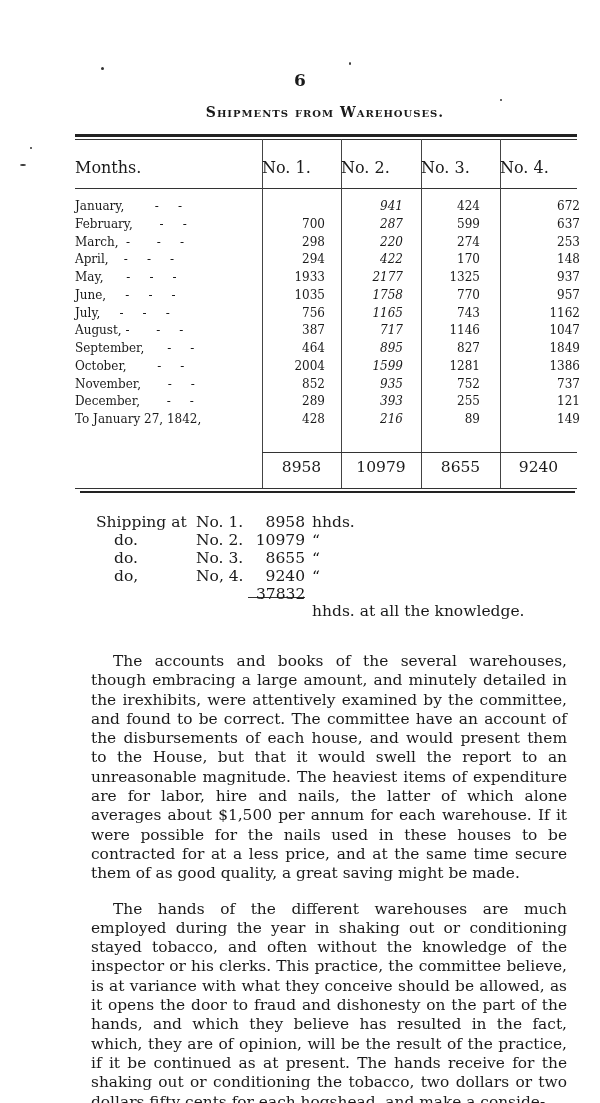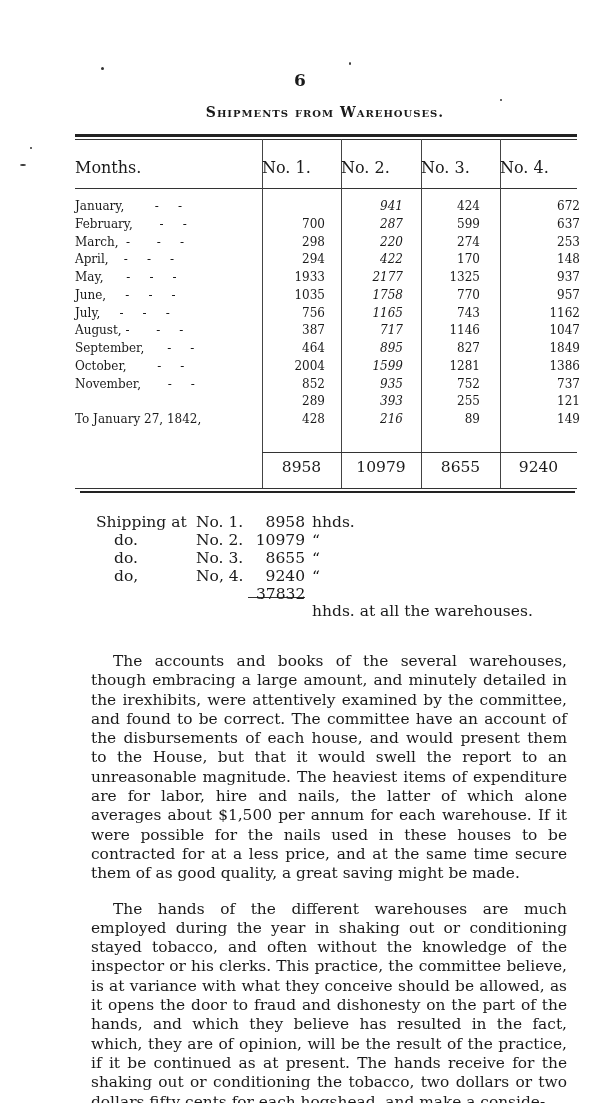--- a/index.html
+++ b/index.html
@@ -134,20 +134,21 @@
         <span class="num c4">1386</span>
       </div>
       <div class="row" style="top: 374.5px;">
         <span class="month">November,       -     -</span>
         <span class="num c1">852</span>
         <span class="num c2">935</span>
         <span class="num c3">752</span>
         <span class="num c4">737</span>
       </div>
       <div class="row" style="top: 392.25px;">
+        <span class="month">December,       -     -</span>
         <span class="num c1">289</span>
         <span class="num c2">393</span>
         <span class="num c3">255</span>
         <span class="num c4">121</span>
       </div>
       <div class="row" style="top: 410px;">
         <span class="month">To January 27, 1842,</span>
         <span class="num c1">428</span>
         <span class="num c2">216</span>
         <span class="num c3">89</span>
@@ -187,19 +188,19 @@
       </div>
       <div>
         <div class="summary" style="top: 567px; left: 114px;">do,</div>
         <div class="summary" style="top: 567px; left: 196px;">No, 4.</div>
         <div class="summary" style="top: 567px; left: 248px; width: 57px; text-align: right;">9240</div>
         <div class="summary" style="top: 567px; left: 312px;">“</div>
       </div>
     </div>
   <div class="rule-thin" style="left:248px;top:597px;width:57px;"></div>
   <div class="summary" style="left:256px;top:585px;">37832</div>
-  <div class="summary" style="left:312px;top:602px;">hhds. at all the warehouses.</div>
+  <div class="summary" style="left:312px;top:602px;">hhds. at all the knowledge.</div>
 </div>
 
 <div id="body-text">
   <p>The accounts and books of the several warehouses, though embracing a large amount, and minutely detailed in the irexhibits, were attentively examined by the committee, and found to be correct.  The committee have an account of the disbursements of each house, and would present them to the House, but that it would swell the report to an unreasonable magnitude.  The heaviest items of expenditure are for labor, hire and nails, the latter of which alone averages about $1,500 per annum for each warehouse.  If it were possible for the nails used in these houses to be contracted for at a less price, and at the same time secure them of as good quality, a great saving might be made.</p>
   <p>The hands of the different warehouses are much employed during the year in shaking out or conditioning stayed tobacco, and often without the knowledge of the inspector or his clerks.  This practice, the committee believe, is at variance with what they conceive should be allowed, as it opens the door to fraud and dishonesty on the part of the hands, and which they believe has resulted in the fact, which, they are of opinion, will be the result of the practice, if it be continued as at present.   The hands receive for the shaking out or conditioning the tobacco, two dollars or two dollars fifty cents for each hogshead, and make a conside-</p>
 </div>
 
 </body></html>

